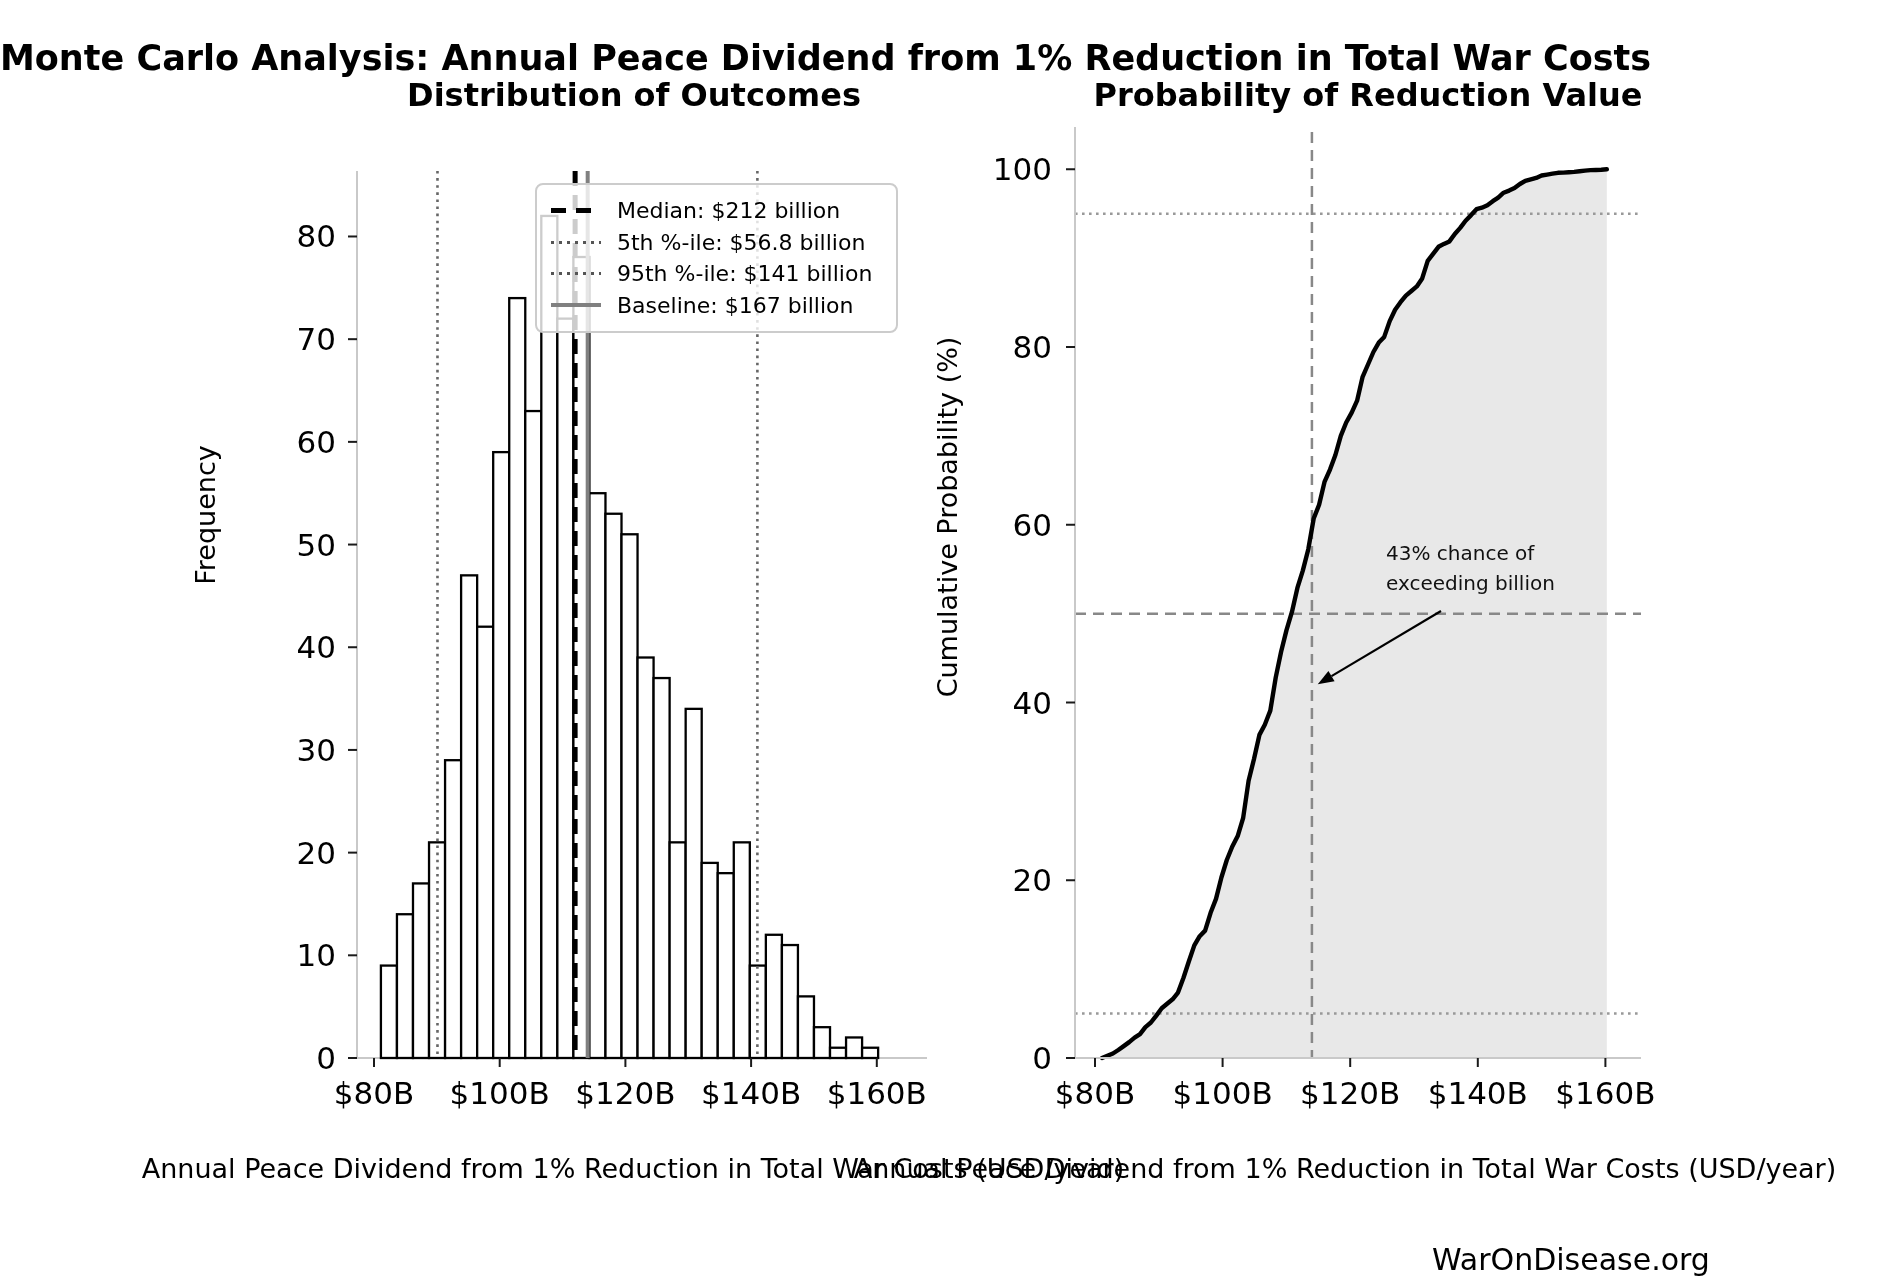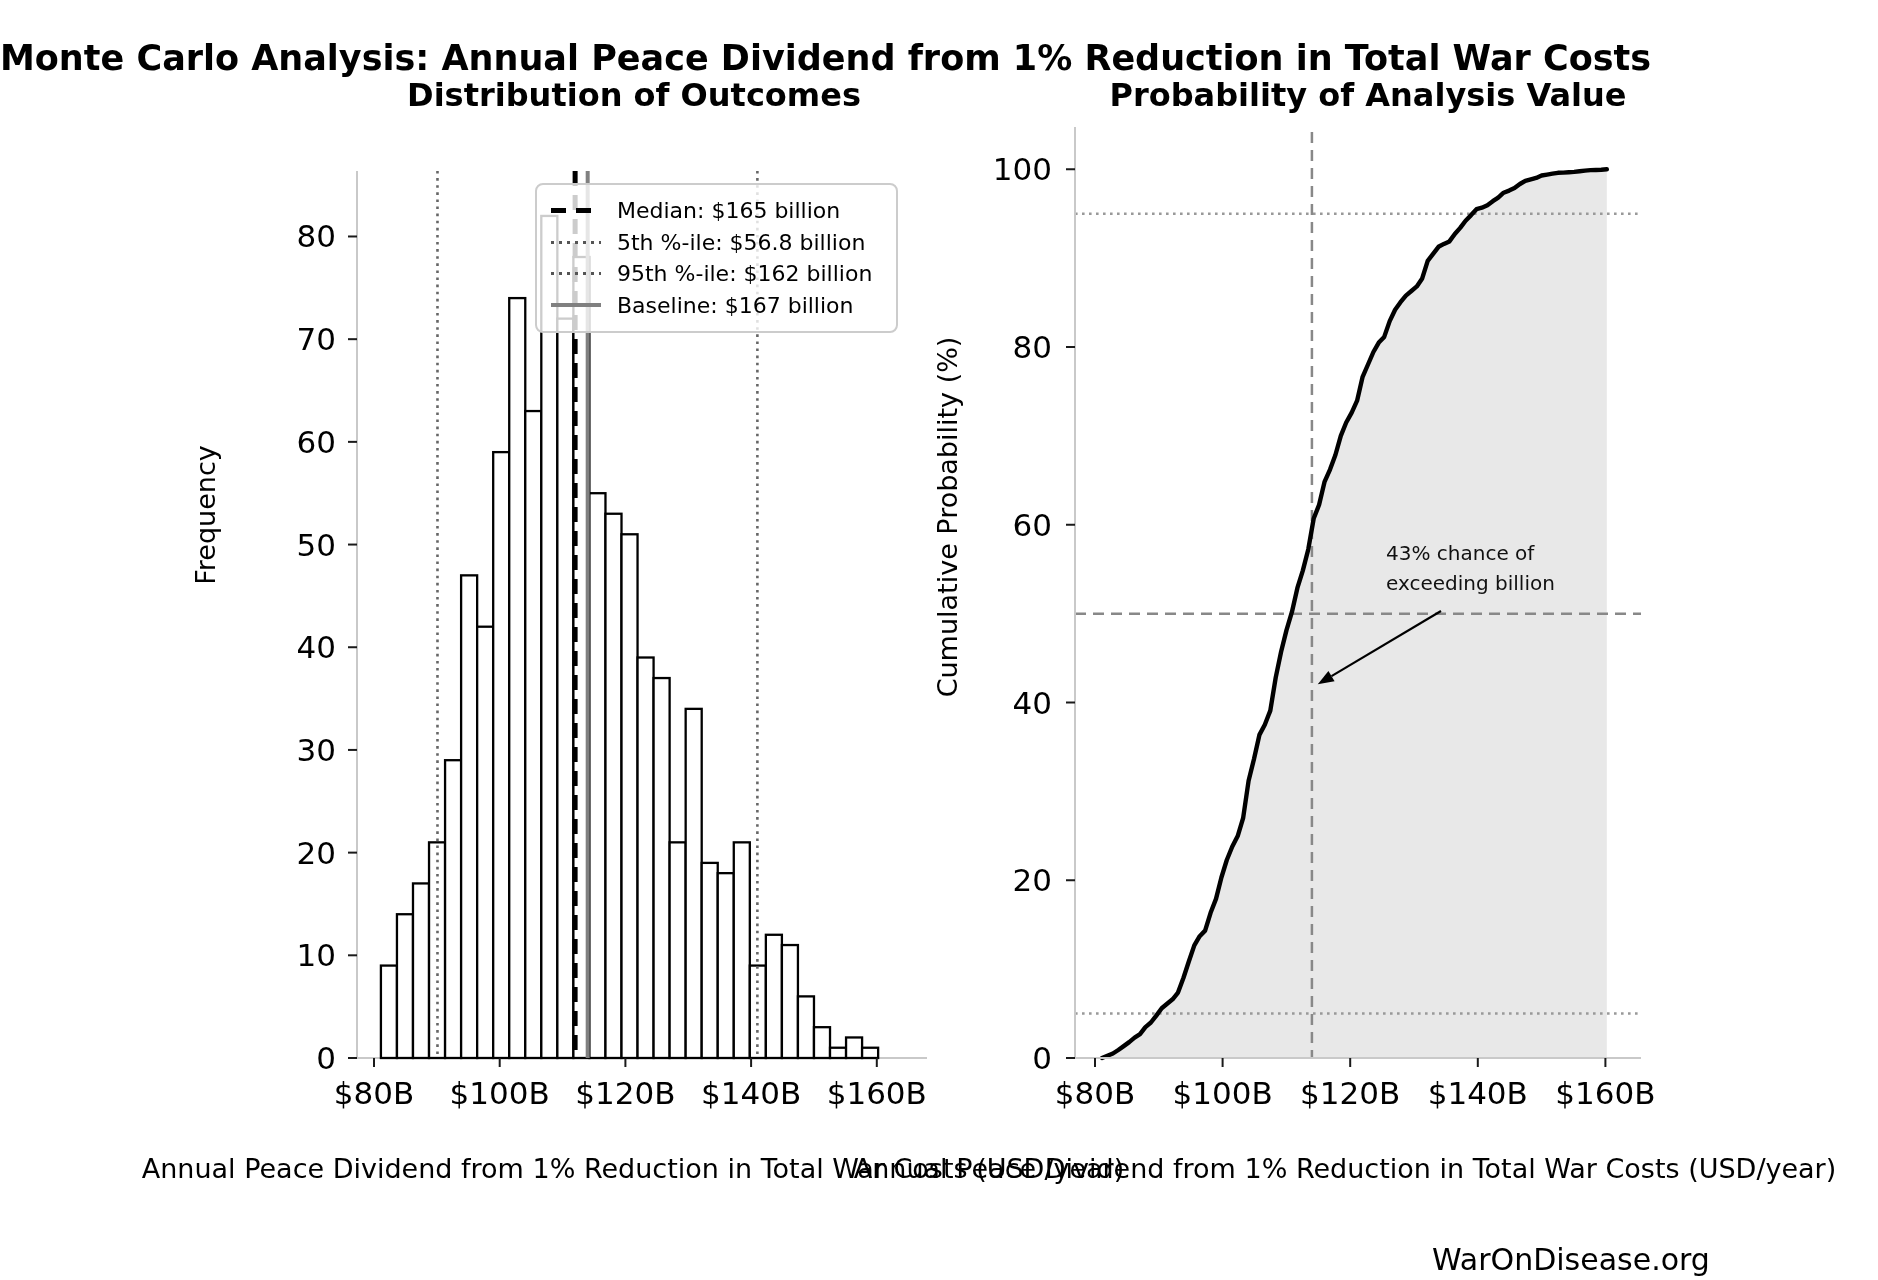--- a/index.html
+++ b/index.html
@@ -134,40 +134,40 @@
       <text x="1477.8" y="1104" text-anchor="middle" font-size="31" fill="#000">$140B</text>
       <line x1="1605.4" y1="1058" x2="1605.4" y2="1067" stroke="#1a1a1a" stroke-width="2"></line>
       <text x="1605.4" y="1104" text-anchor="middle" font-size="31" fill="#000">$160B</text>
       <line x1="1441" y1="611" x2="1331.5007566930497" y2="676.1043506278799" stroke="#000" stroke-width="2.2"></line>
       <polygon points="1317.748,684.28125 1328.4344194285047,670.9470668679862 1334.5670939575946,681.2616343877735" fill="#000"></polygon>
     </svg>
 
   <div id="main-title" class="abs">Monte Carlo Analysis: Annual Peace Dividend from 1% Reduction in Total War Costs</div>
 
   <div id="left-title" class="abs sub-title">Distribution of Outcomes</div>
-  <div id="right-title" class="abs sub-title">Probability of Analysis Value</div>
+  <div id="right-title" class="abs sub-title">Probability of Reduction Value</div>
 
   <div id="left-ylabel" class="abs ylabel">Frequency</div>
   <div id="right-ylabel" class="abs ylabel">Cumulative Probability (%)</div>
 
   <div id="left-xlabel" class="abs xlabel">Annual Peace Dividend from 1% Reduction in Total War Costs (USD/year)</div>
   <div id="right-xlabel" class="abs xlabel">Annual Peace Dividend from 1% Reduction in Total War Costs (USD/year)</div>
 
   <div id="legend-box" class="abs">
     <div class="legend-row">
       <span class="legend-handle lh-dashed"></span>
-      <span class="legend-label">Median: $165 billion</span>
+      <span class="legend-label">Median: $212 billion</span>
     </div>
     <div class="legend-row">
       <span class="legend-handle lh-dotted"></span>
       <span class="legend-label">5th %-ile: $56.8 billion</span>
     </div>
     <div class="legend-row">
       <span class="legend-handle lh-dotted"></span>
-      <span class="legend-label">95th %-ile: $162 billion</span>
+      <span class="legend-label">95th %-ile: $141 billion</span>
     </div>
     <div class="legend-row">
       <span class="legend-handle lh-solid"></span>
       <span class="legend-label">Baseline: $167 billion</span>
     </div>
   </div>
 
   <div id="annotation-text" class="abs">
     <div>43% chance of</div>
     <div>exceeding billion</div>

